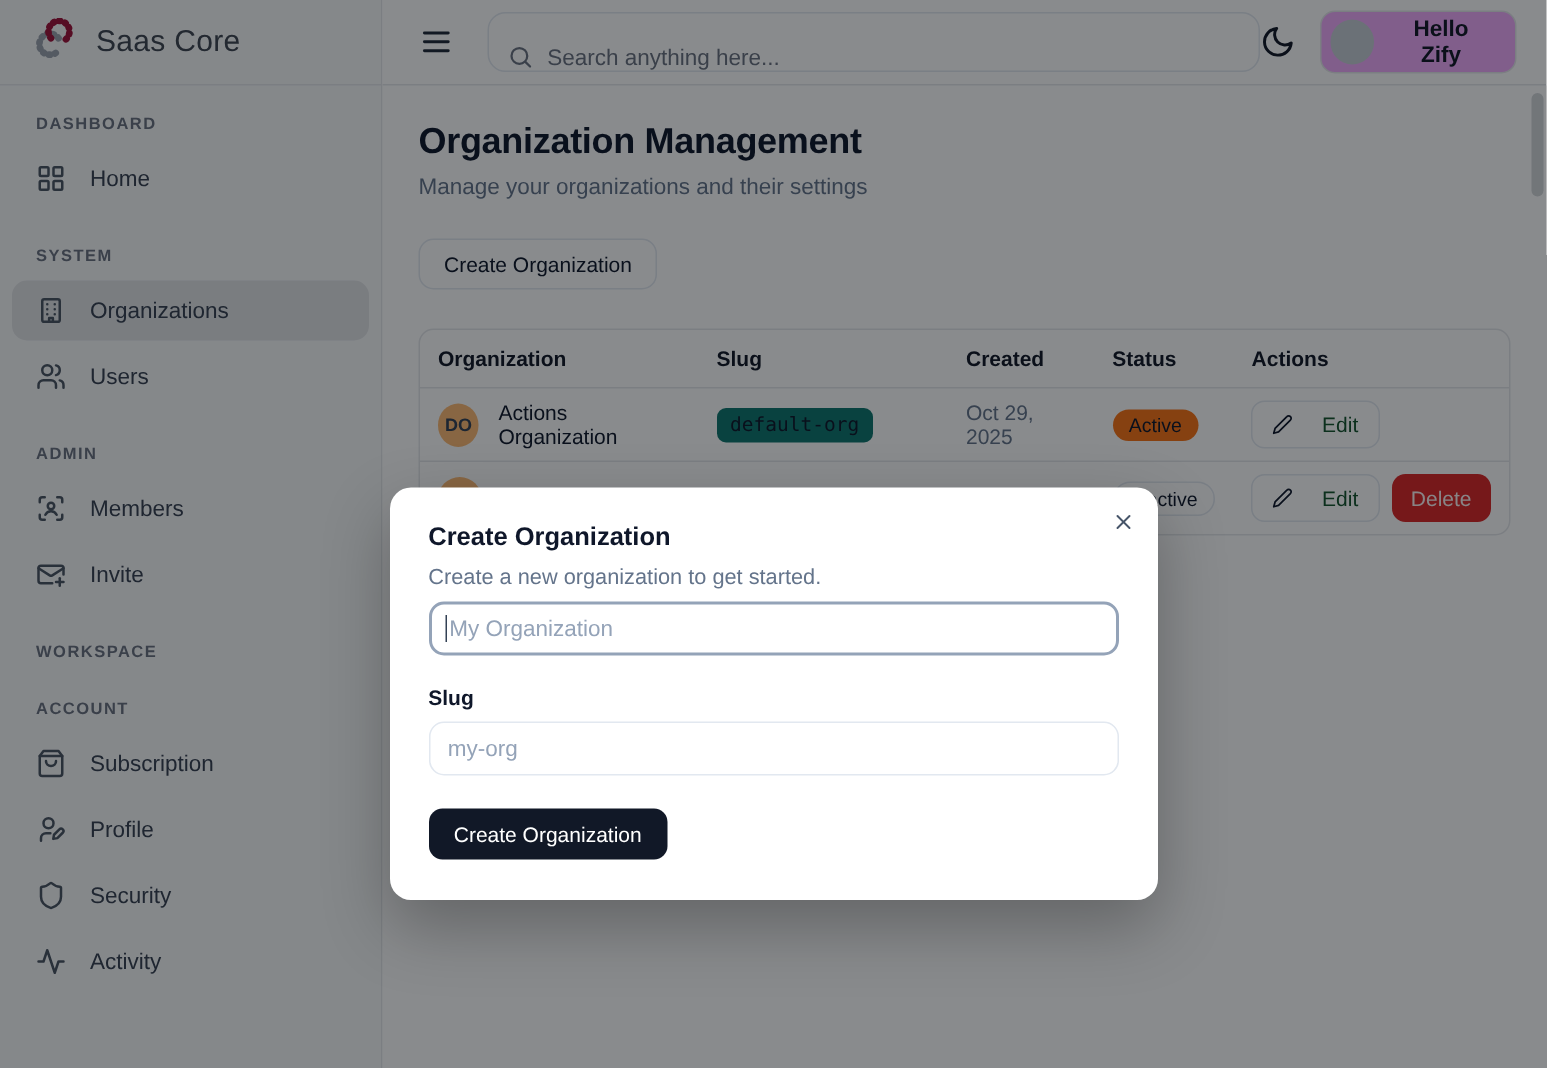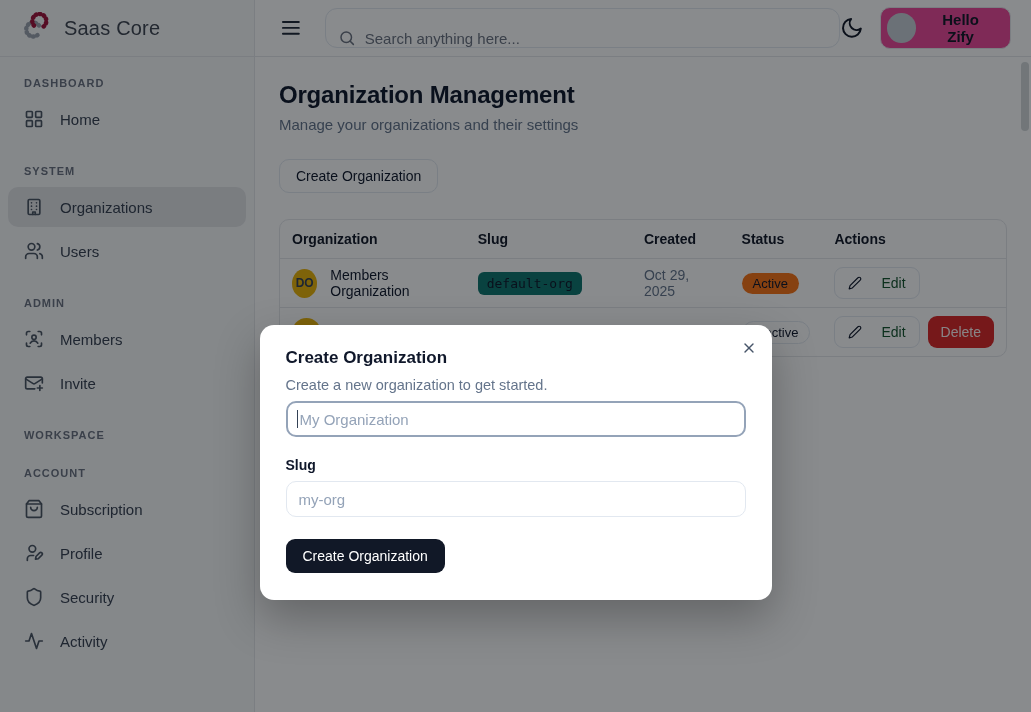--- a/index.html
+++ b/index.html
@@ -25,38 +25,38 @@
 
   
   .main { flex:1; display:flex; flex-direction:column; background:#fff; }
   .topbar { height:57px; border-bottom:1px solid #e5e7eb; display:flex; align-items:center; padding:0 20px 0 24px; background:#fff; }
   .hamburger { width:24px; height:24px; color:#1f2937; cursor:pointer; }
   .search-box { width:520px; height:40px; margin-left:22px; border:1px solid #e2e8f0; border-radius:12px; display:flex; align-items:flex-end; gap:9px; padding:0 12px; background:#fff; }
   .search-box .ic { width:18px; height:18px; color:#6b7280; flex:0 0 18px; }
   .search-input { border:none; outline:none; flex:1; font-size:15px; font-family:"Liberation Sans",sans-serif; color:#111827; background:transparent; }
   .search-input::placeholder { color:#6b7280; }
   .moon-btn { margin-left:auto; margin-right:16px; width:24px; height:24px; color:#111827; cursor:pointer; }
-  .user-btn { height:42px; border:1px solid #e5e7eb; border-radius:10px; background:#ec4899; display:flex; align-items:center; gap:11px; padding:5px 16px 5px 6px; cursor:pointer; }
+  .user-btn { height:42px; border:1px solid #e5e7eb; border-radius:10px; background:#f0abfc; display:flex; align-items:center; gap:11px; padding:5px 16px 5px 6px; cursor:pointer; }
   .user-avatar { width:30px; height:30px; border-radius:50%; background:#c7ced6; }
   .user-name { font-size:15px; font-weight:600; color:#111827; }
 
   
   .content { padding:24px; }
   .page-title { font-size:24px; font-weight:600; color:#0f172a; letter-spacing:-.2px; }
   .page-subtitle { margin-top:7px; font-size:15px; color:#64748b; }
   .btn { font-family:"Liberation Sans",sans-serif; cursor:pointer; }
   .btn-outline { margin-top:26px; height:34px; padding:0 16px; background:#fff; border:1px solid #e2e8f0; border-radius:10px; font-size:14px; font-weight:500; color:#0f172a; display:inline-flex; align-items:center; }
 
   .table-wrap { margin-top:26px; border:1px solid #e5e7eb; border-radius:10px; overflow:hidden; }
   table { width:100%; border-collapse:collapse; font-size:14px; }
   th { text-align:left; font-weight:600; color:#111827; padding:11px 12px; border-bottom:1px solid #e5e7eb; }
   td { padding:8px 12px; vertical-align:middle; }
   tr.row + tr.row td { border-top:1px solid #e5e7eb; }
   .org-cell { display:flex; align-items:center; gap:13px; }
-  .org-avatar { width:29px; height:29px; border-radius:50%; background:#eab308; color:#334155; font-size:12px; font-weight:600; display:flex; align-items:center; justify-content:center; }
+  .org-avatar { width:29px; height:29px; border-radius:50%; background:#fdba74; color:#334155; font-size:12px; font-weight:600; display:flex; align-items:center; justify-content:center; }
   .org-name { font-weight:500; color:#0f172a; }
   .slug-badge { display:inline-block; font-family:"DejaVu Sans Mono",monospace; font-size:13px; background:#0f766e; color:#0f172a; border-radius:6px; padding:4px 9px; }
   .created { color:#64748b; }
   .badge { display:inline-block; border-radius:999px; font-size:13px; font-weight:500; padding:3px 11px; color:#0f172a; }
   .badge-filled { background:#f97316; }
   .badge-outline { background:#fff; border:1px solid #e2e8f0; }
   .actions-cell { display:flex; align-items:center; gap:8px; }
   .btn-edit { height:32px; padding:0 13px; background:#fff; border:1px solid #e2e8f0; border-radius:9px; font-size:14px; font-weight:500; color:#14532d; display:inline-flex; align-items:center; gap:19px; }
   .btn-edit .ic { width:14px; height:14px; color:#0f172a; }
   .btn-delete { height:32px; padding:0 13px; background:#dc2626; border:none; border-radius:9px; font-size:14px; font-weight:500; color:#fdf2f2; display:inline-flex; align-items:center; }
@@ -264,21 +264,21 @@
               <th>Created</th>
               <th>Status</th>
               <th>Actions</th>
             </tr>
           </thead>
           <tbody>
             <tr class="row">
               <td>
                 <div class="org-cell">
                   <span class="org-avatar">DO</span>
-                  <span class="org-name">Members Organization</span>
+                  <span class="org-name">Actions Organization</span>
                 </div>
               </td>
               <td><span class="slug-badge">default-org</span></td>
               <td><span class="created">Oct 29, 2025</span></td>
               <td><span class="badge badge-filled">Active</span></td>
               <td>
                 <div class="actions-cell">
                   <button class="btn btn-edit">
                     <span class="ic">
                       <svg viewBox="0 0 24 24" fill="none" stroke="currentColor" stroke-width="2" stroke-linecap="round" stroke-linejoin="round">

